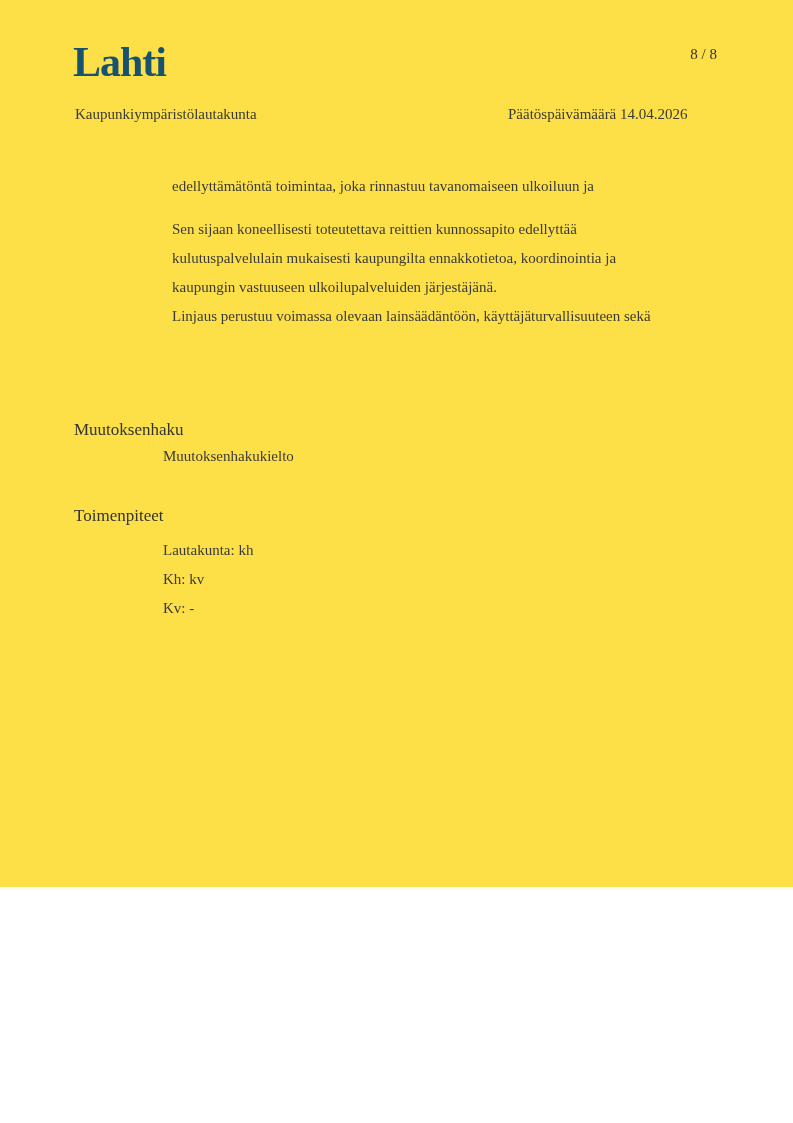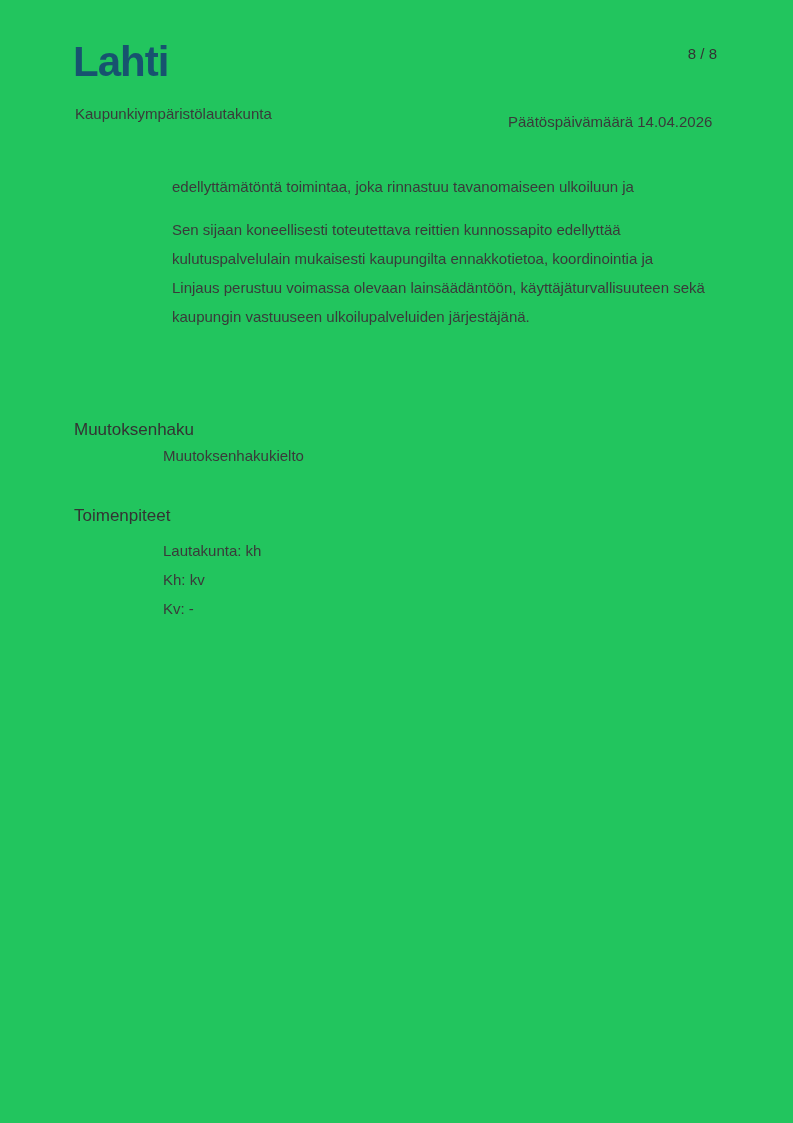--- a/index.html
+++ b/index.html
@@ -3,24 +3,24 @@
 <meta charset="utf-8">
 <style>
   html, body {
     margin: 0;
     padding: 0;
     background: #ffffff;
   }
   .page {
     position: relative;
     width: 793px;
-    height: 1123px;
-    background: #22c55e;
+    height: 887px;
+    background: #fde047;
     overflow: hidden;
-    font-family: Liberation Sans, sans-serif;
+    font-family: Liberation Serif, serif;
     color: #3a3a3a;
   }
   .logo {
     position: absolute;
     left: 73px;
     top: 38px;
     font-size: 42px;
     line-height: 48px;
     font-weight: 700;
     letter-spacing: -1px;
@@ -38,21 +38,21 @@
     position: absolute;
     left: 75px;
     top: 104px;
     font-size: 15px;
     line-height: 20px;
     color: #3a3a3a;
   }
   .decision-date {
     position: absolute;
     left: 508px;
-    top: 112px;
+    top: 104px;
     font-size: 15px;
     line-height: 20px;
     color: #3a3a3a;
     text-align: right;
   }
   .body-text {
     position: absolute;
     left: 172px;
     top: 172px;
     width: 580px;
@@ -106,22 +106,22 @@
 
   <div class="decision-date">Päätöspäivämäärä 14.04.2026</div>
 
   <div class="body-text">
     <div class="para">
       <div class="line">edellyttämätöntä toimintaa, joka rinnastuu tavanomaiseen ulkoiluun ja</div>
     </div>
     <div class="para">
       <div class="line">Sen sijaan koneellisesti toteutettava reittien kunnossapito edellyttää</div>
       <div class="line">kulutuspalvelulain mukaisesti kaupungilta ennakkotietoa, koordinointia ja</div>
+      <div class="line">kaupungin vastuuseen ulkoilupalveluiden järjestäjänä.</div>
       <div class="line">Linjaus perustuu voimassa olevaan lainsäädäntöön, käyttäjäturvallisuuteen sekä</div>
-      <div class="line">kaupungin vastuuseen ulkoilupalveluiden järjestäjänä.</div>
     </div>
   </div>
 
   <div class="section-1">
     <div class="section-heading">Muutoksenhaku</div>
     <div class="section-body-1">
       <div class="line">Muutoksenhakukielto</div>
     </div>
   </div>
 

